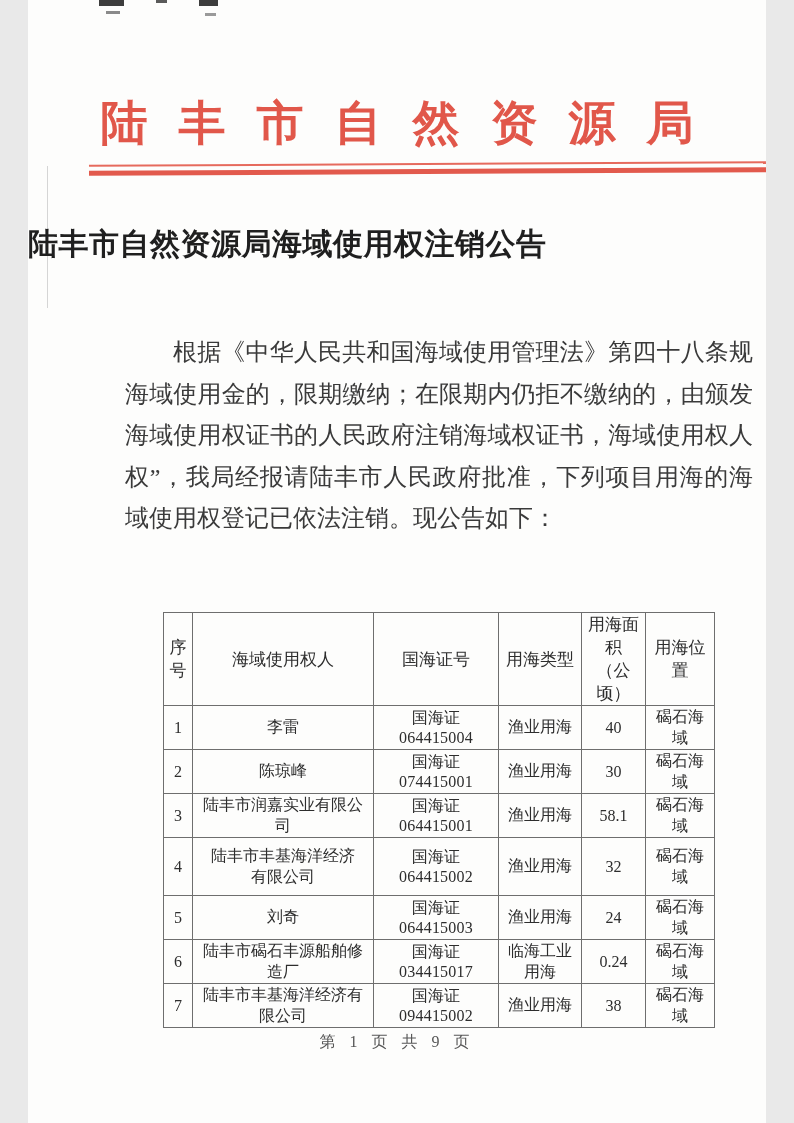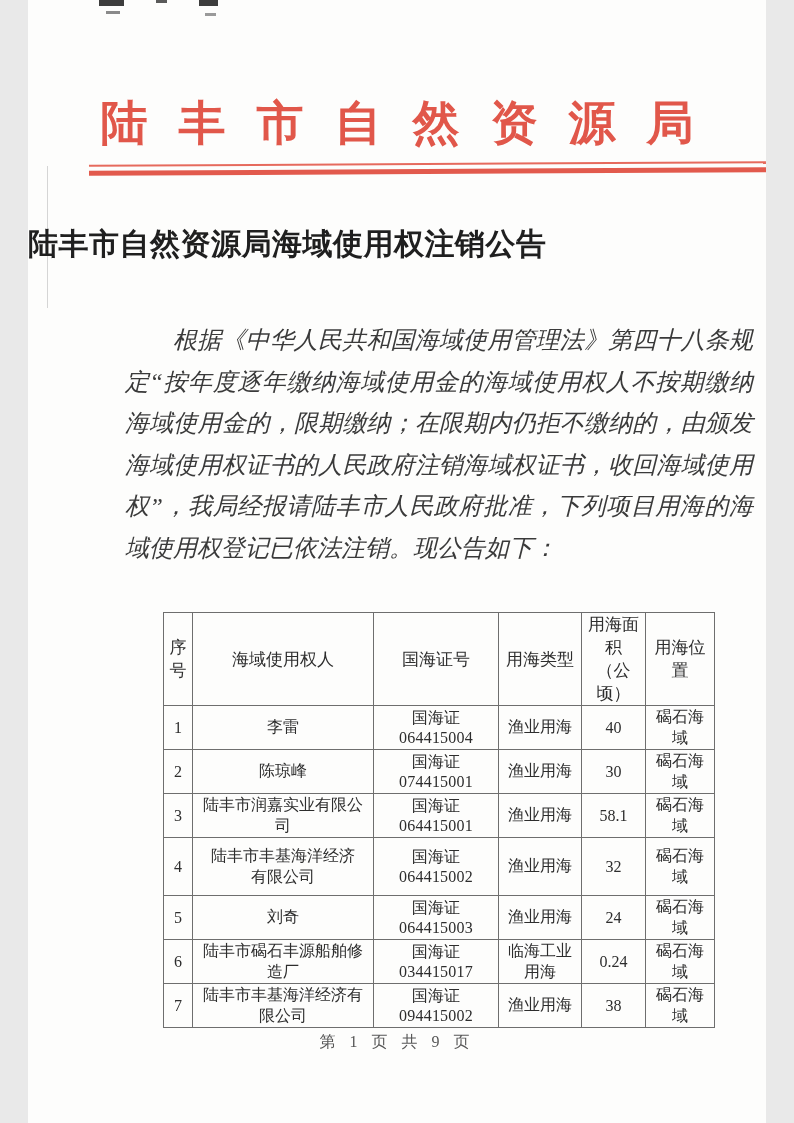--- a/index.html
+++ b/index.html
@@ -53,25 +53,24 @@
     font-size: 30px;
     font-weight: bold;
     color: #1f1f1f;
     font-family: "Liberation Sans", sans-serif;
     letter-spacing: 0.5px;
   }
 
   
   .body-text {
     position: absolute;
-    top: 320px; left: 97px; width: 628px;
+    top: 332px; left: 97px; width: 628px;
     font-size: 24px;
     line-height: 41.5px;
     color: #3a3a3a;
-    font-style: italic;
   }
   .body-line { text-align: justify; text-align-last: justify; }
   .body-line.first { text-indent: 2em; }
   .body-line.last { text-align: left; text-align-last: left; }
 
   
   .sea-table {
     position: absolute;
     top: 612px; left: 135px;
     width: 551px;
@@ -120,23 +119,22 @@
 
   <div class="rules">
     <div class="rule-thin"></div>
     <div class="rule-thick"></div>
   </div>
 
   <h1 class="doc-title">陆丰市自然资源局海域使用权注销公告</h1>
 
   <section class="body-text">
     <div class="body-line first">根据《中华人民共和国海域使用管理法》第四十八条规</div>
-    <div class="body-line">定“按年度逐年缴纳海域使用金的海域使用权人不按期缴纳</div>
     <div class="body-line">海域使用金的，限期缴纳；在限期内仍拒不缴纳的，由颁发</div>
-    <div class="body-line">海域使用权证书的人民政府注销海域权证书，收回海域使用</div>
+    <div class="body-line">海域使用权证书的人民政府注销海域权证书，海域使用权人</div>
     <div class="body-line">权”，我局经报请陆丰市人民政府批准，下列项目用海的海</div>
     <div class="body-line last">域使用权登记已依法注销。现公告如下：</div>
   </section>
 
   <table class="sea-table">
     <colgroup>
       <col style="width:29px">
         <col style="width:181px">
         <col style="width:125px">
       <col style="width:83px">

